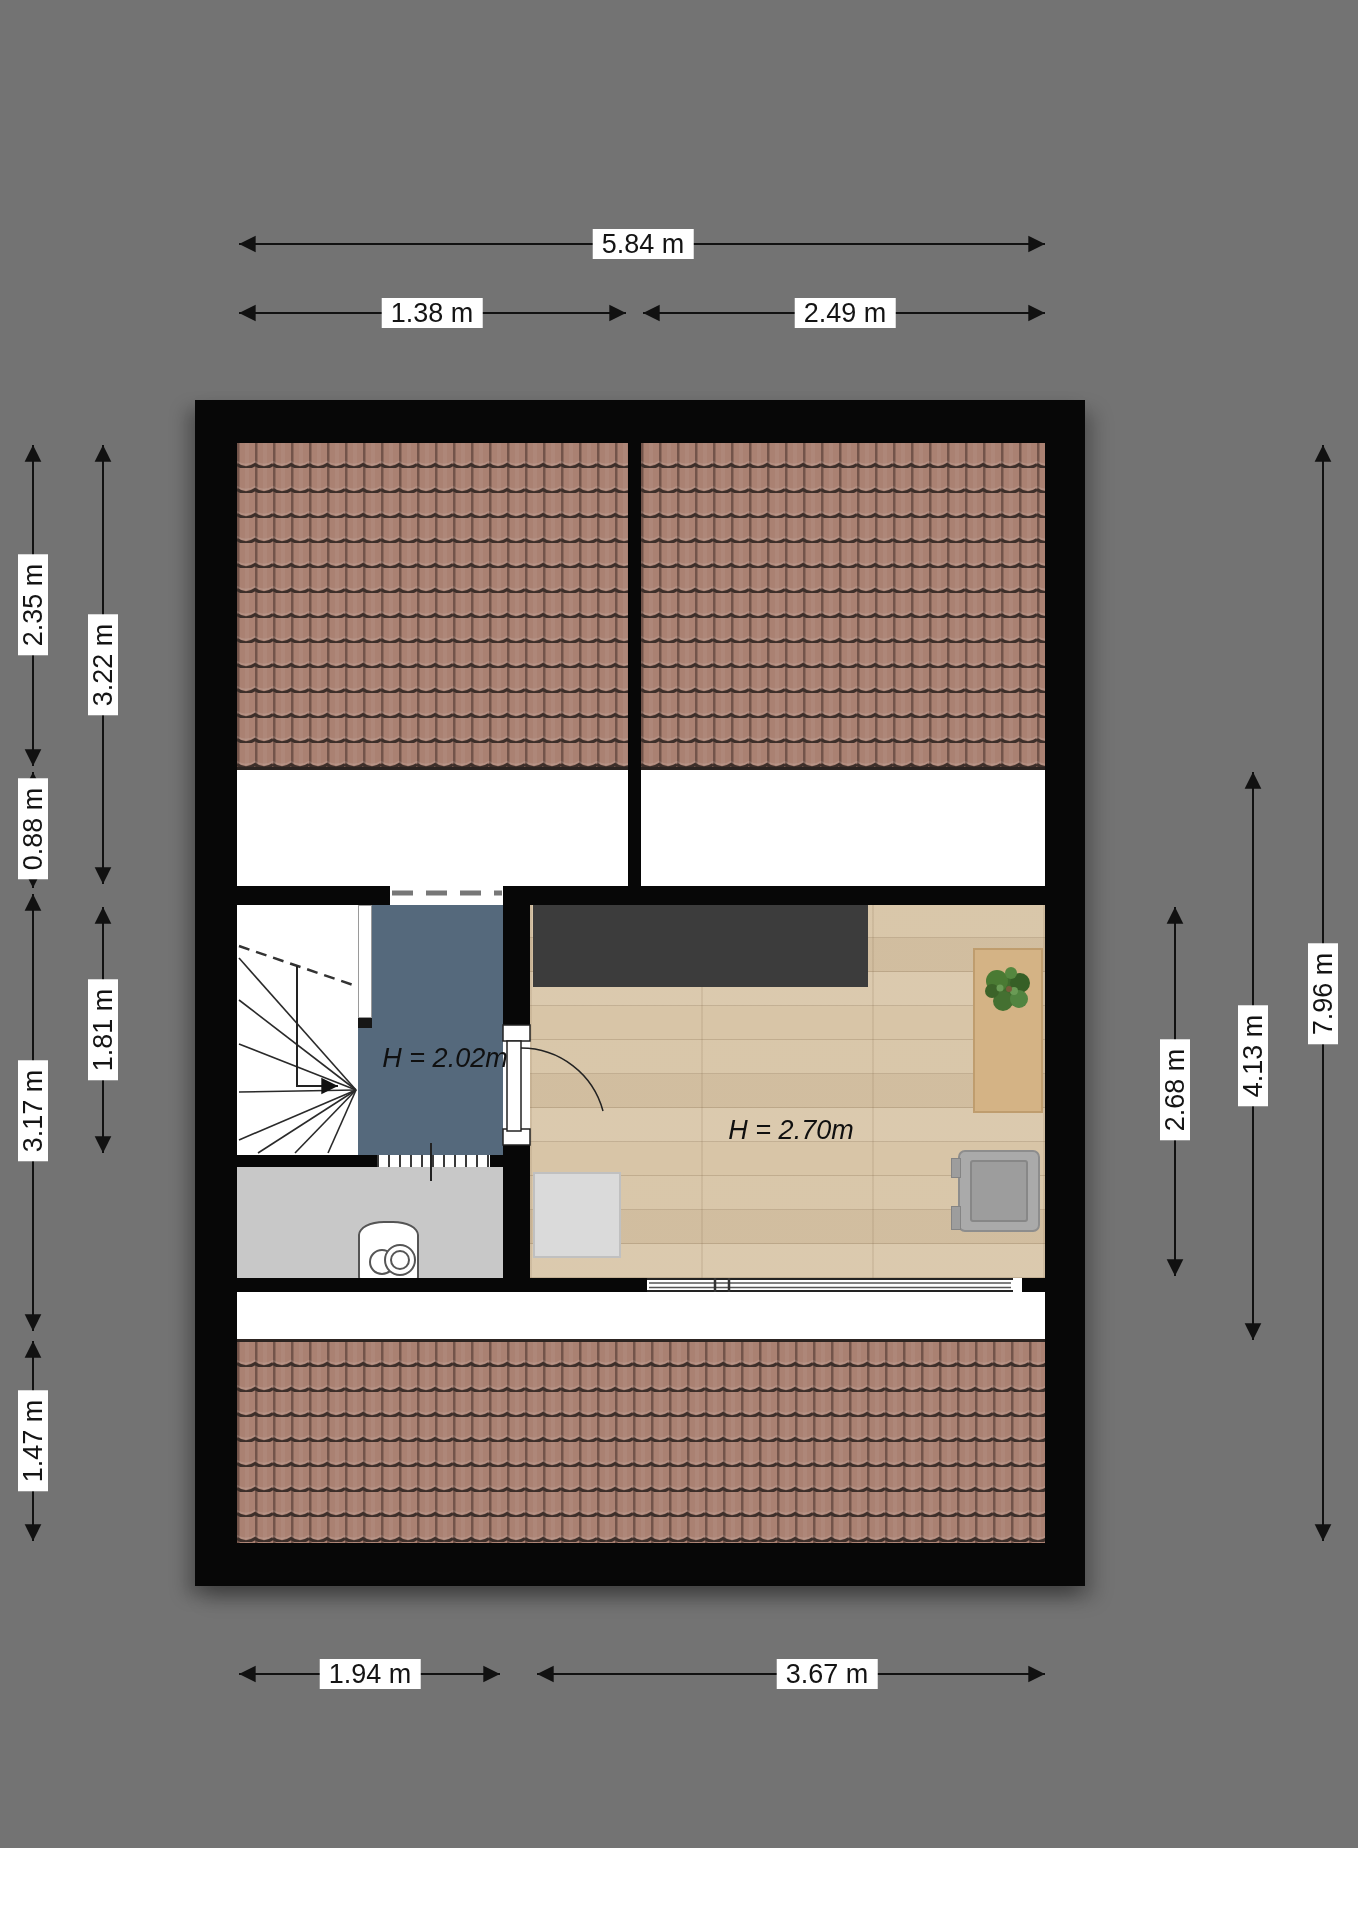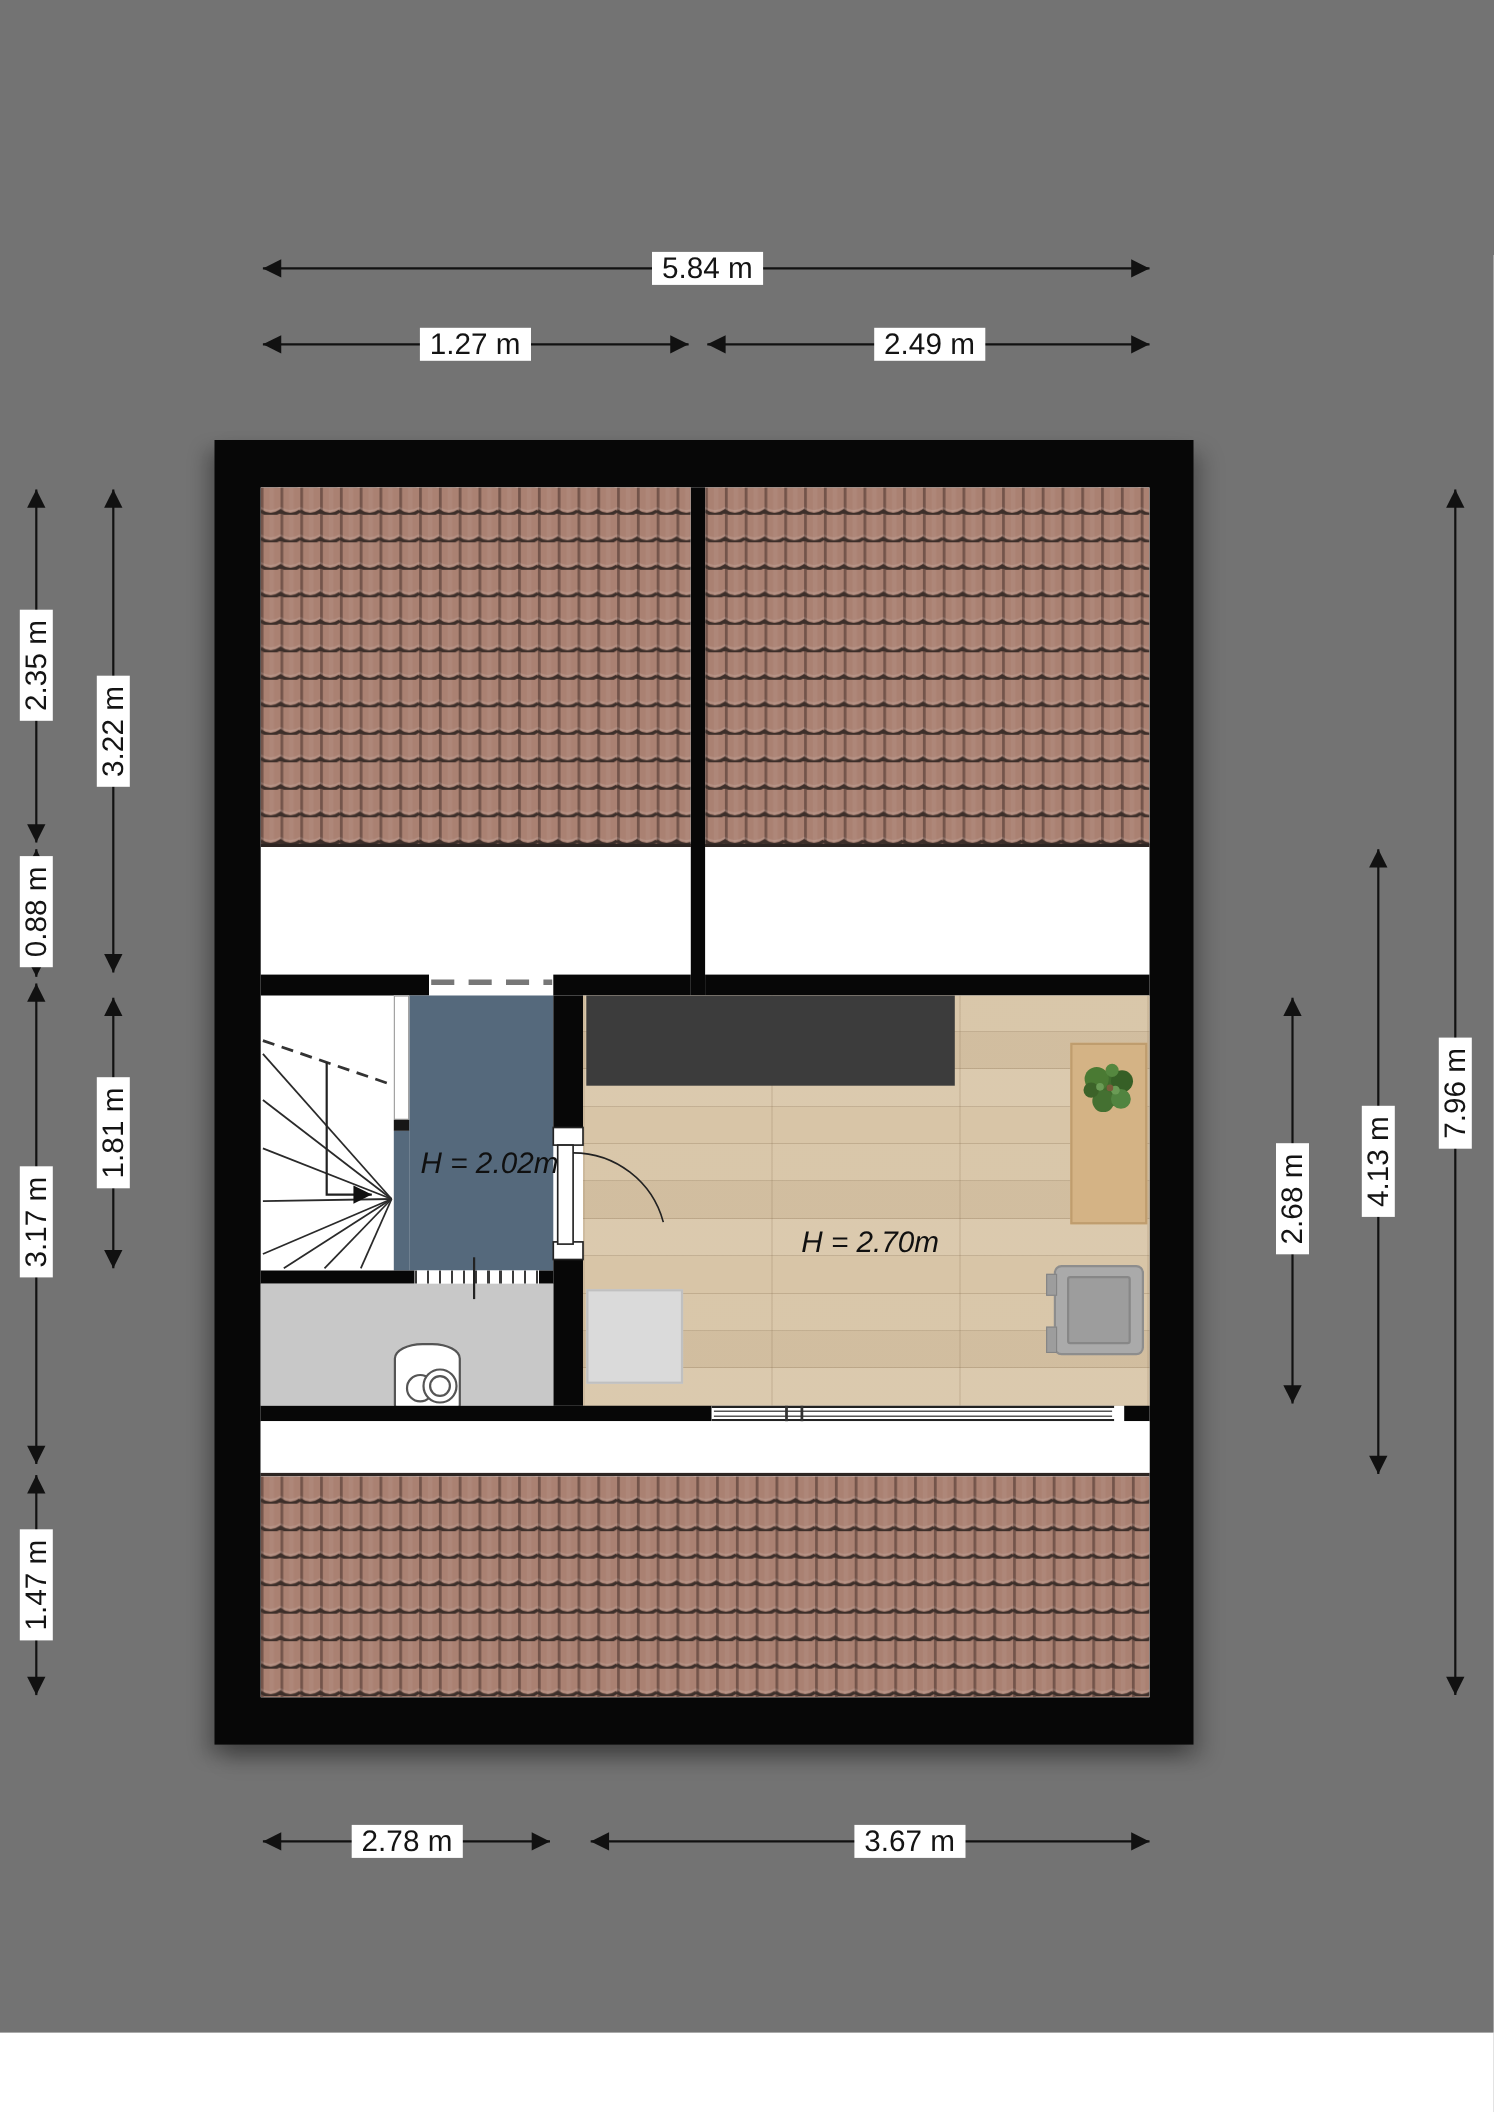--- a/index.html
+++ b/index.html
@@ -184,30 +184,30 @@
 
     <line x1="392" y1="893" x2="502" y2="893" stroke="#777" stroke-width="5" stroke-dasharray="21,13"></line>
 
     <line x1="649" y1="1283" x2="1011" y2="1283" stroke="#555" stroke-width="1.4"></line>
     <line x1="649" y1="1287.5" x2="1011" y2="1287.5" stroke="#555" stroke-width="1.4"></line>
     <line x1="715" y1="1278" x2="715" y2="1292" stroke="#333" stroke-width="2.5"></line>
     <line x1="729" y1="1278" x2="729" y2="1292" stroke="#333" stroke-width="2.5"></line>
   </svg>
 
   <span class="dim-label" style="left:643px;top:244px">5.84 m</span>
-  <span class="dim-label" style="left:432px;top:313px">1.27 m</span>
+  <span class="dim-label" style="left:432px;top:313px">1.38 m</span>
   <span class="dim-label" style="left:845px;top:313px">2.49 m</span>
   <span class="dim-label vert" style="left:33px;top:605px">2.35 m</span>
   <span class="dim-label vert" style="left:33px;top:829px">0.88 m</span>
   <span class="dim-label vert" style="left:33px;top:1111px">3.17 m</span>
   <span class="dim-label vert" style="left:33px;top:1441px">1.47 m</span>
   <span class="dim-label vert" style="left:103px;top:665px">3.22 m</span>
   <span class="dim-label vert" style="left:103px;top:1030px">1.81 m</span>
   <span class="dim-label vert" style="left:1175px;top:1090px">2.68 m</span>
   <span class="dim-label vert" style="left:1253px;top:1056px">4.13 m</span>
   <span class="dim-label vert" style="left:1323px;top:994px">7.96 m</span>
-  <span class="dim-label" style="left:370px;top:1674px">2.78 m</span>
+  <span class="dim-label" style="left:370px;top:1674px">1.94 m</span>
   <span class="dim-label" style="left:827px;top:1674px">3.67 m</span>
 
   <span class="room-label" style="left:445px;top:1058px">H = 2.02m</span>
   <span class="room-label" style="left:791px;top:1130px">H = 2.70m</span>
 
 </div>
 
 </body></html>

